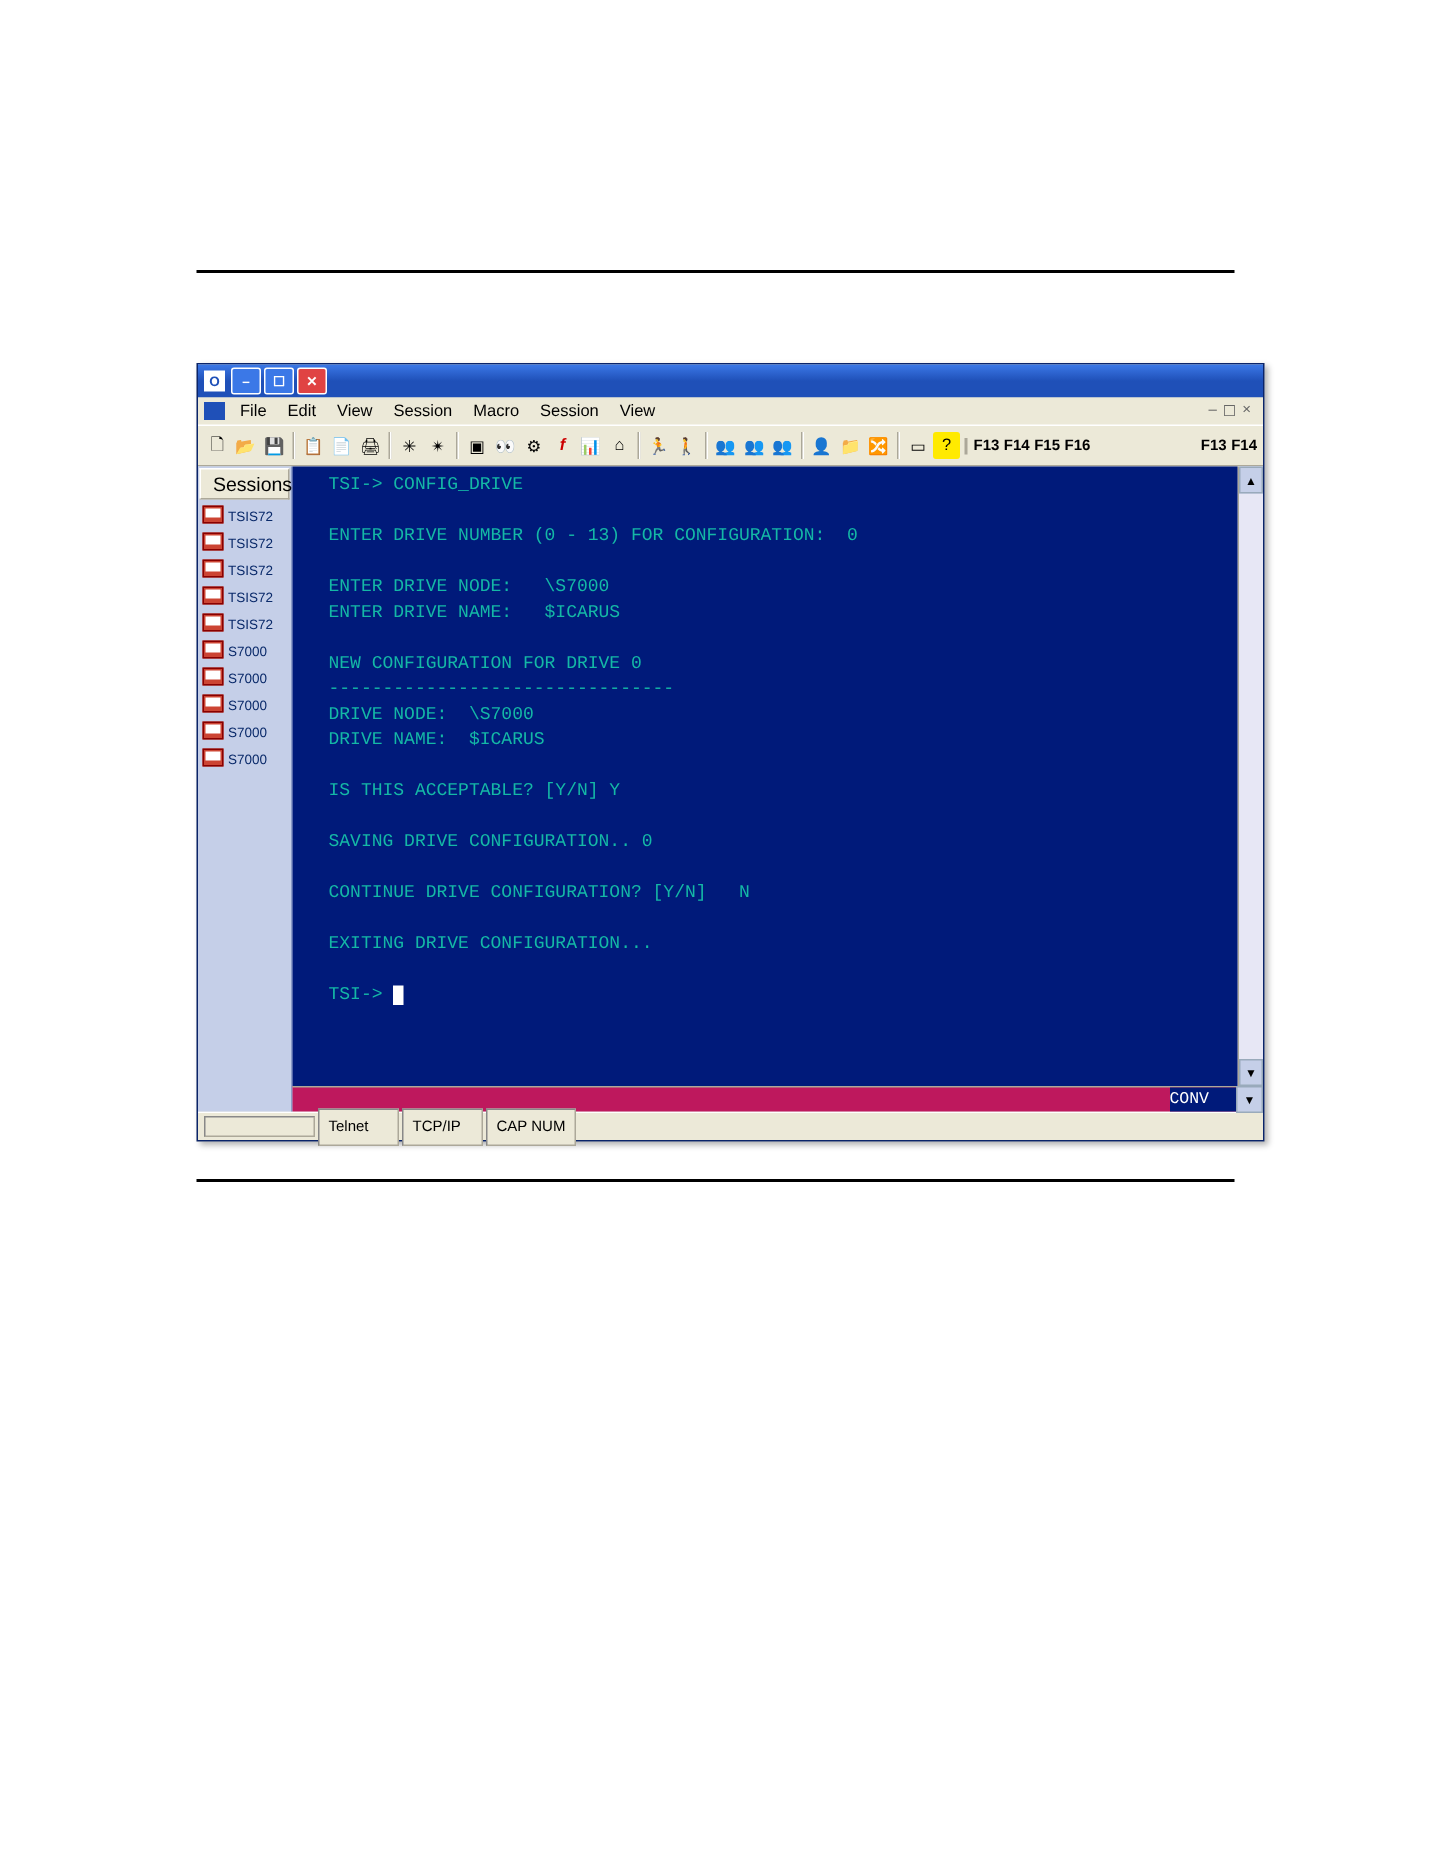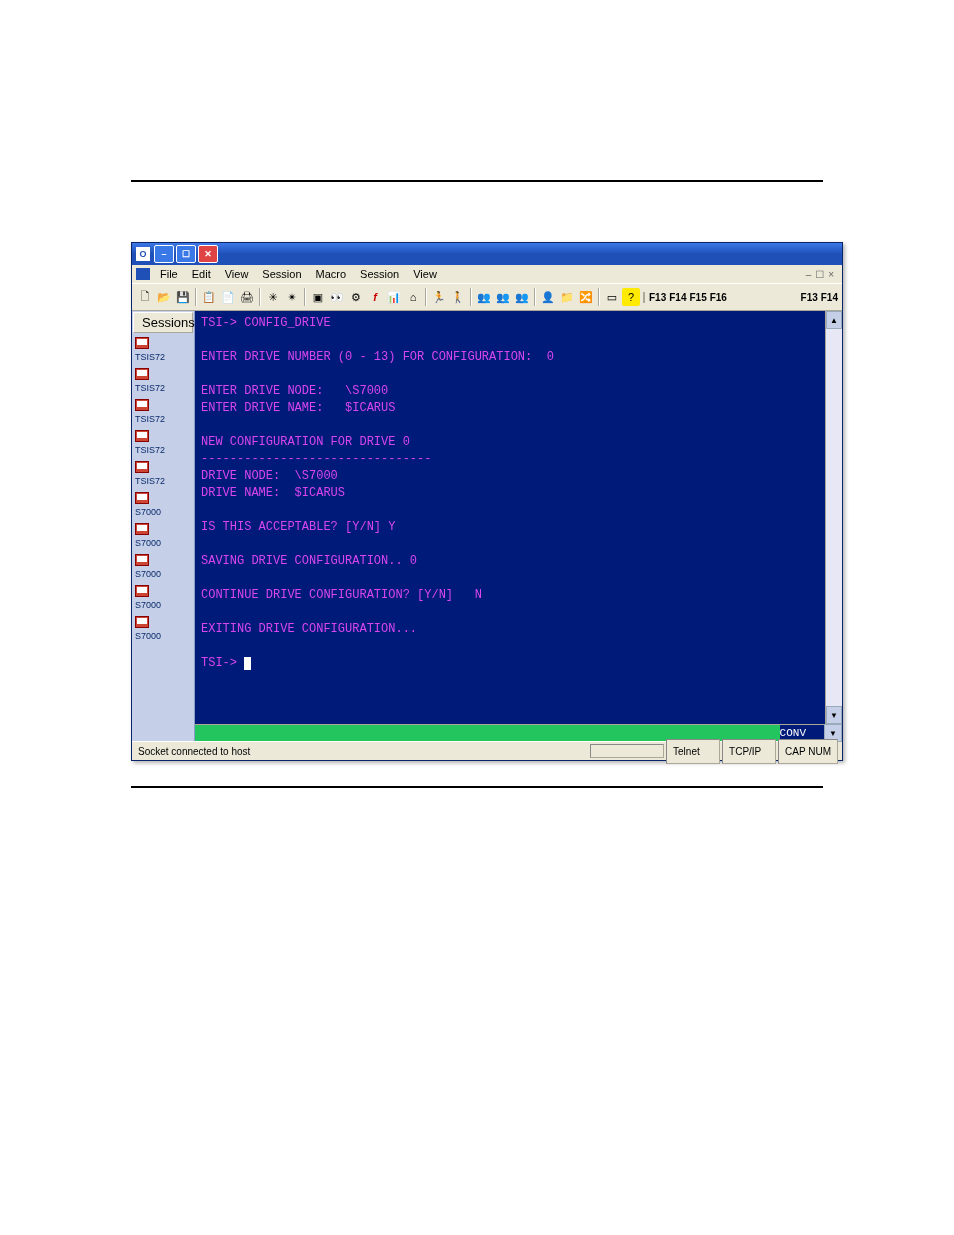--- a/index.html
+++ b/index.html
@@ -164,27 +164,26 @@
     border-top: 1px solid #fff;
     border-left: 1px solid #fff;
     padding: 2px 8px;
     font-size: 13px;
     text-align: center;
     cursor: pointer;
     margin:1px;
   }
   .session-item {
     display: flex;
-    align-items: flex-start;
+    align-items: flex-end;
     gap: 3px;
     padding: 3px 3px;
     font-size: 9px;
     color: #0a2a6a;
     cursor: pointer;
-    flex-direction: column;
   }
   .session-icon {
     width: 12px;
     height: 10px;
     background: #c43;
     border:1px solid #800;
     position: relative;
   }
   .session-icon::after{
     content:"";
@@ -193,24 +192,24 @@
     background:#fff;
   }
   .terminal-wrap {
     flex: 1;
     display: flex;
     flex-direction: column;
   }
   .terminal {
     flex: 1;
     background: #001a7a;
-    color: #d946ef;
+    color: #14b8a6;
     font-family: "Courier New", monospace;
     font-size: 12px;
-    padding: 4px 6px;
+    padding: 4px 24px;
     position: relative;
     overflow: hidden;
     white-space: pre;
     line-height: 17px;
   }
   .terminal .cursor {
     display: inline-block;
     width: 7px;
     height: 13px;
     background: #fff;
@@ -232,21 +231,21 @@
     justify-content:center;
     font-size:8px;
     cursor:pointer;
   }
   .vscroll .track { flex:1; }
   .term-row {
     display:flex;
   }
   .hscroll-row{
     height:16px;
-    background:#22c55e;
+    background:#be185d;
     border-top:1px solid #aca899;
     display:flex;
     align-items:center;
   }
   .hscroll-row .spacer{ flex:1; }
   .conv-label{
     font-family:"Courier New",monospace;
     font-size:11px;
     color:#fff;
     background:#001a7a;
@@ -430,21 +429,20 @@
         </div>
         <div class="hscroll-row">
           <div class="spacer"></div>
           <div class="conv-label">CONV</div>
           <div style="width:16px;height:100%;background:#c5cfe8;border:1px solid #9ab;display:flex;align-items:center;justify-content:center;font-size:8px;">▼</div>
         </div>
       </div>
     </div>
 
     <div class="statusbar">
-      <span class="status-left">Socket connected to host</span>
       <span class="status-cell" style="min-width:60px;"></span>
       <span class="status-cell">Telnet</span>
       <span class="status-cell">TCP/IP</span>
       <span class="status-cell">CAP  NUM</span>
     </div>
 
   </div>
 
   <div class="hr-line2"></div>
 </div>

